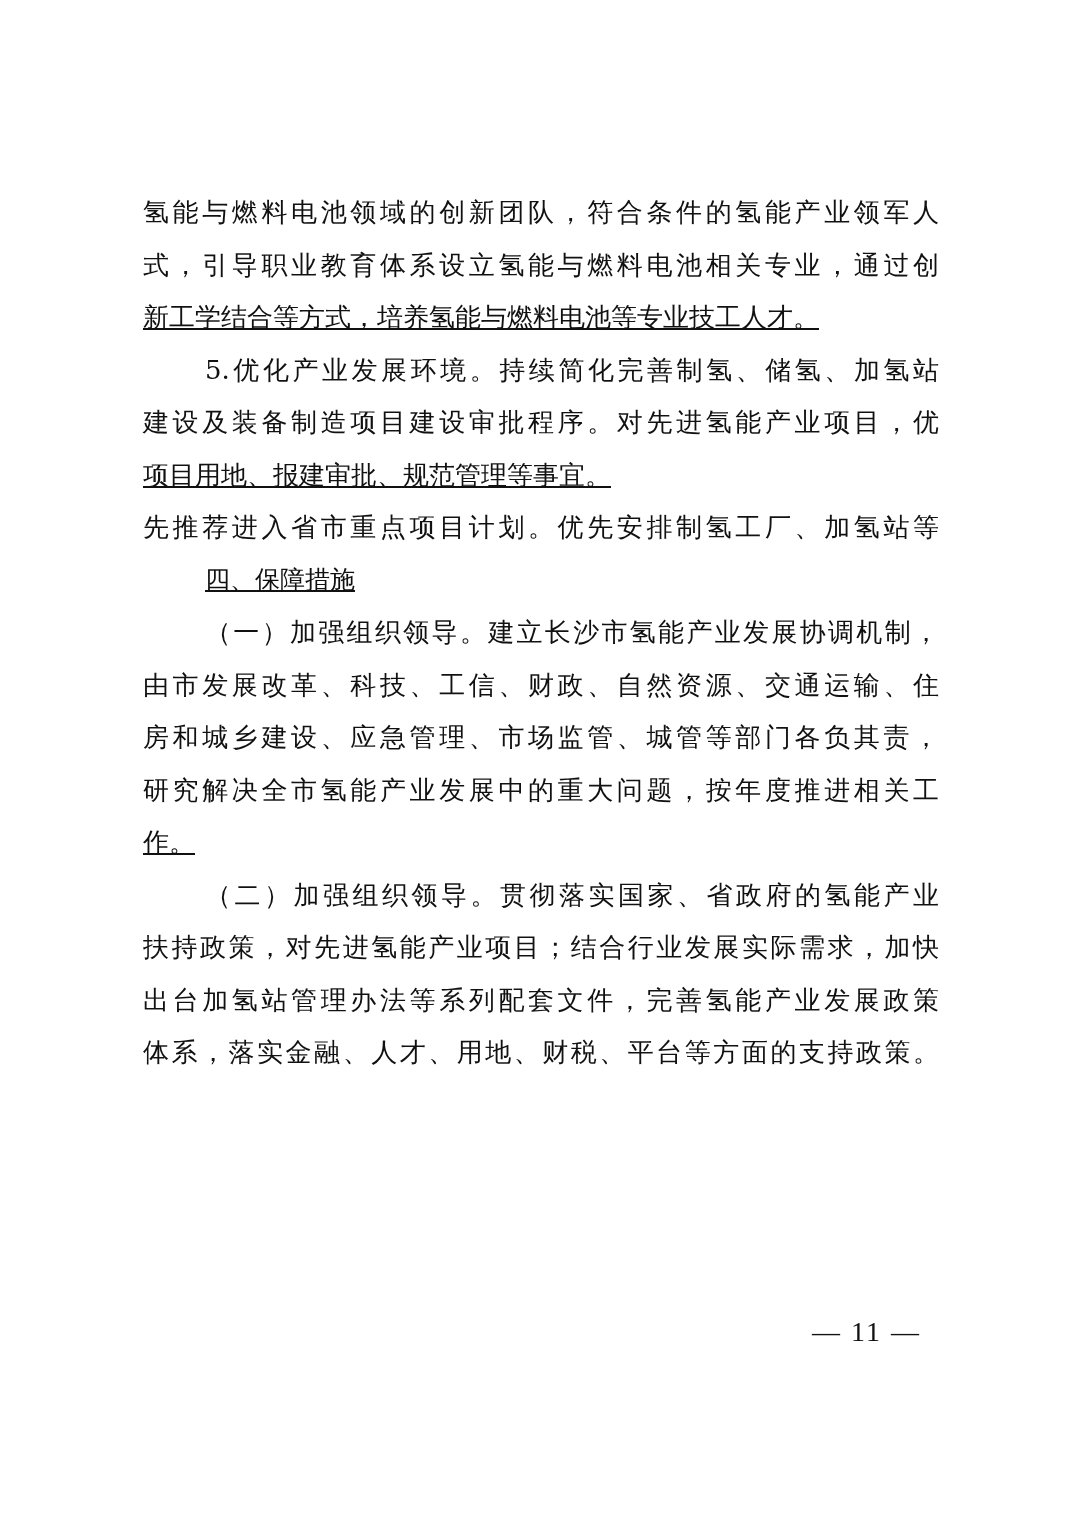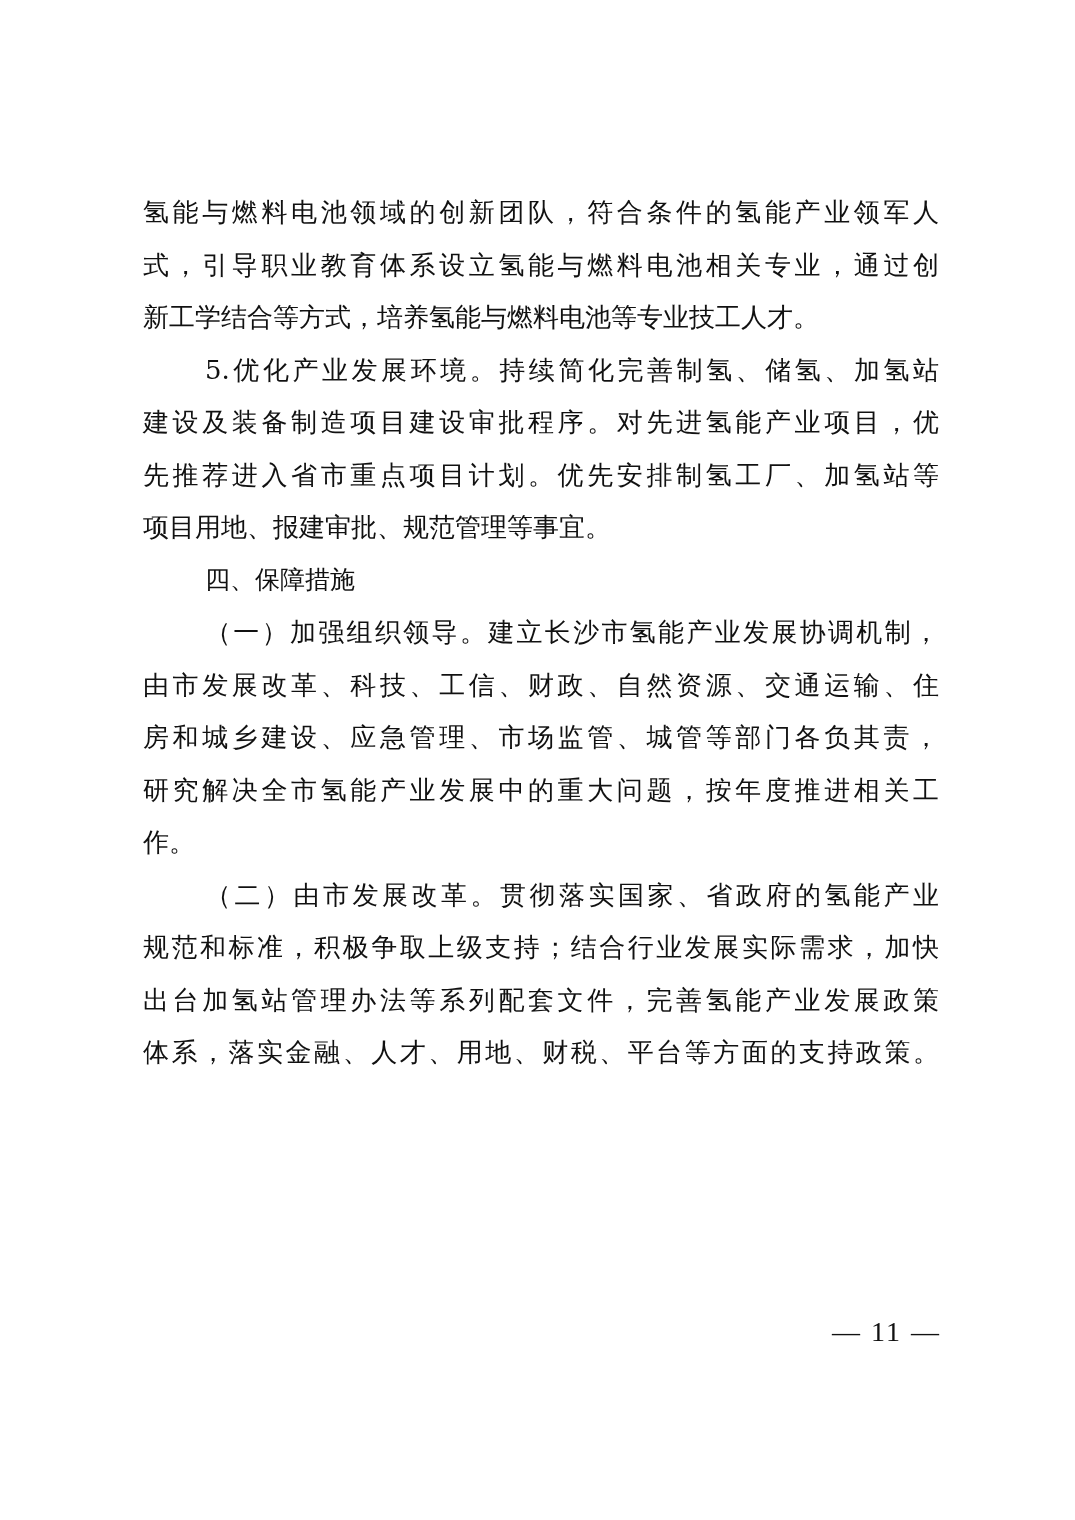--- a/index.html
+++ b/index.html
@@ -1,57 +1,57 @@
 <!DOCTYPE html>
 <html><head>
 <meta charset="utf-8">
 <style>
   html, body { margin:0; padding:0; background:#ffffff; }
   body { width:1075px; height:1520px; position:relative; overflow:hidden;
          font-family:"DejaVu Serif","Liberation Serif",serif; color:#111; }
   .page { position:absolute; left:143px; top:186px; width:796px; }
   .line { height:52.5px; line-height:52.5px; font-size:26px; white-space:nowrap;
           text-align:justify; text-align-last:justify; letter-spacing:0; }
-  .line.last { text-align-last:left; }
+  .line.last { text-align-last:left;text-decoration:underline; }
   .indent { padding-left:62px; }
   .bold { font-weight:normal; }
   .heading { font-family:"DejaVu Sans","Liberation Sans",sans-serif; font-size:25px; }
-  .pagenum { position:absolute; left:832px; top:1316px; font-size:28px;
+  .pagenum { position:absolute; left:812px; top:1316px; font-size:28px;
              font-family:"Liberation Serif","DejaVu Serif",serif; letter-spacing:2px; }
 </style>
 </head>
 <body>
 
 <div class="page">
 
   <div>
     <div class="line">氢能与燃料电池领域的创新团队，符合条件的氢能产业领军人</div>
     <div class="line">式，引导职业教育体系设立氢能与燃料电池相关专业，通过创</div>
     <div class="line last">新工学结合等方式，培养氢能与燃料电池等专业技工人才。</div>
   </div>
 
   <div>
     <div class="line indent">5.优化产业发展环境。持续简化完善制氢、储氢、加氢站</div>
     <div class="line">建设及装备制造项目建设审批程序。对先进氢能产业项目，优</div>
+    <div class="line last">项目用地、报建审批、规范管理等事宜。</div>
     <div class="line">先推荐进入省市重点项目计划。优先安排制氢工厂、加氢站等</div>
-    <div class="line last">项目用地、报建审批、规范管理等事宜。</div>
   </div>
 
   <div class="line indent last heading">四、保障措施</div>
 
   <div>
     <div class="line indent"><span class="bold">（一）加强组织领导。</span><span>建立长沙市氢能产业发展协调机制，</span></div>
     <div class="line">由市发展改革、科技、工信、财政、自然资源、交通运输、住</div>
     <div class="line">房和城乡建设、应急管理、市场监管、城管等部门各负其责，</div>
     <div class="line">研究解决全市氢能产业发展中的重大问题，按年度推进相关工</div>
     <div class="line last">作。</div>
   </div>
 
   <div>
-    <div class="line indent"><span class="bold">（二）由市发展改革。</span><span>贯彻落实国家、省政府的氢能产业</span></div>
-    <div class="line">规范和标准，积极争取上级支持；结合行业发展实际需求，加快</div>
+    <div class="line indent"><span class="bold">（二）加强组织领导。</span><span>贯彻落实国家、省政府的氢能产业</span></div>
+    <div class="line">扶持政策，对先进氢能产业项目；结合行业发展实际需求，加快</div>
     <div class="line">出台加氢站管理办法等系列配套文件，完善氢能产业发展政策</div>
     <div class="line">体系，落实金融、人才、用地、财税、平台等方面的支持政策。</div>
   </div>
 
 </div>
 
 <div class="pagenum">— 11 —</div>
 
 </body></html>

